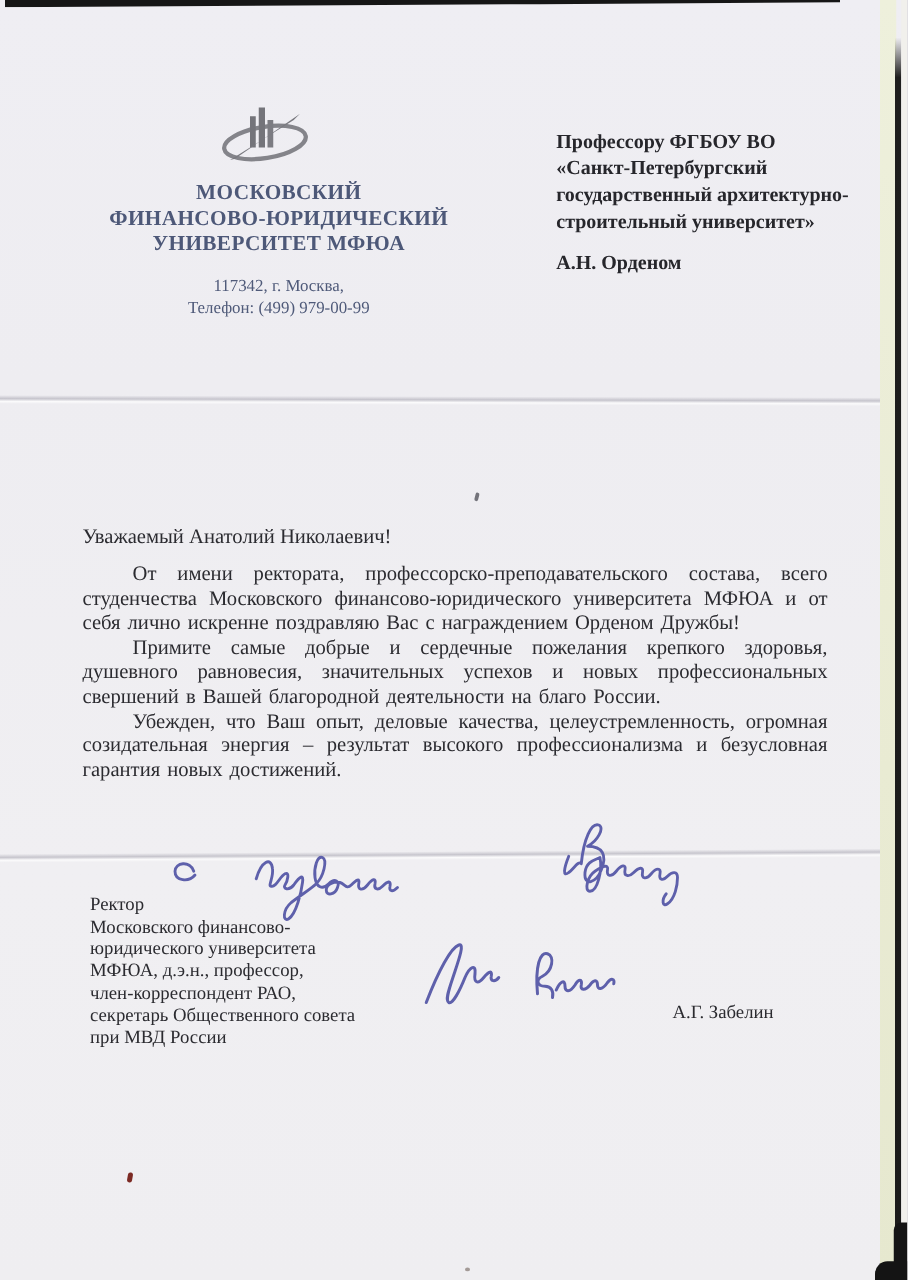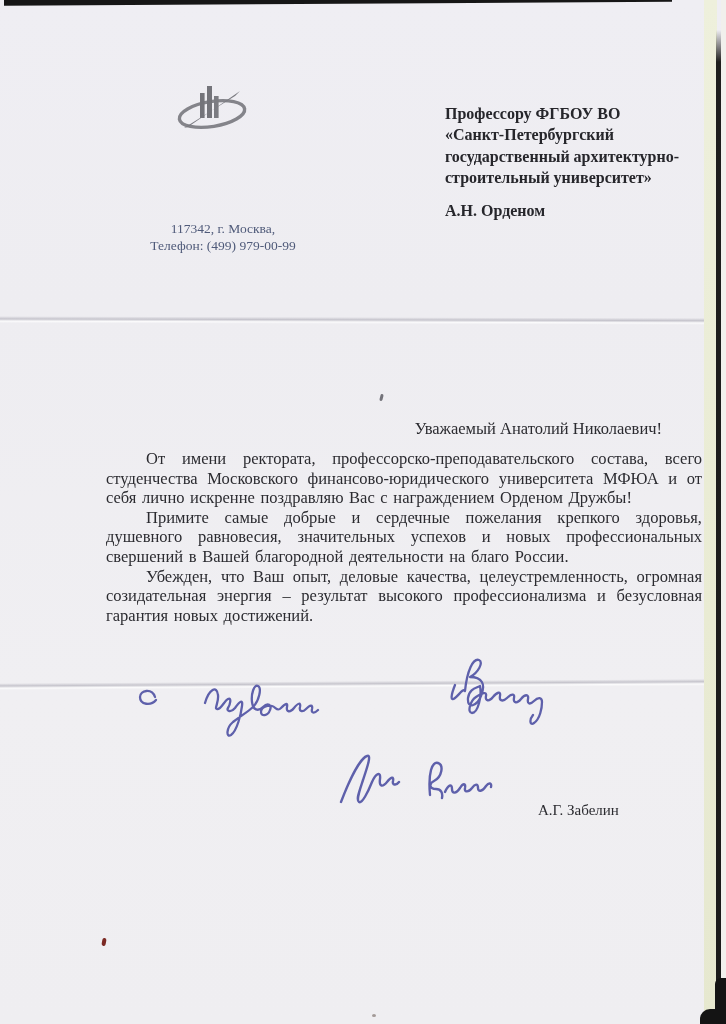--- a/index.html
+++ b/index.html
@@ -30,24 +30,24 @@
   .logo{left:169px;top:83px;width:86px;height:48px;}
   .uni-name{left:30px;top:144px;width:386px;text-align:center;
     color:#4d5878;font-weight:bold;font-size:17px;line-height:20.5px;letter-spacing:.3px;}
   .uni-addr{left:30px;top:221px;width:386px;text-align:center;
     color:#4f5a79;font-size:13.5px;line-height:16.8px;}
   
   .recipient{left:405px;top:103px;width:300px;color:#26262b;
     font-weight:bold;font-size:16px;line-height:21.4px;margin-left:40px;}
   .recipient .name{margin-top:11px;}
   
-  .salutation{left:66px;top:419px;width:596px;text-align:right;
+  .salutation{left:66px;top:419px;width:596px;text-align:left;
     color:#2b2b30;font-size:16.5px;}
   .body-text{left:66px;top:449px;width:596px;color:#2b2b30;
-    font-size:16.5px;line-height:19.6px;text-align:justify;margin-left:40px;}
+    font-size:16.5px;line-height:19.6px;text-align:justify;}
   .body-text p{margin:0;text-indent:40px;word-spacing:1.5px;}
   
   .hand{left:125px;top:645px;width:550px;height:92px;}
   .sig-block{left:72px;top:716px;width:280px;color:#2b2b30;font-size:15px;line-height:17.7px;}
   .sig-scribble{left:333px;top:740px;width:178px;height:78px;}
   .signer-name{left:538px;top:802px;color:#2b2b30;font-size:15px;}
   svg{display:block;}
 </style>
 </head>
 <body>
@@ -68,20 +68,25 @@
 
   <div class="abs logo">
     <svg viewBox="0 0 86 50" width="86" height="50">
       <ellipse cx="43" cy="31" rx="33" ry="12.5" fill="none" stroke="#84848a" stroke-width="3.4" transform="rotate(-9 43 31)"></ellipse>
       <rect x="31" y="10" width="4.6" height="25" fill="#74747a"></rect>
       <rect x="38" y="3" width="5" height="32" fill="#74747a"></rect>
       <rect x="45" y="13" width="4.6" height="22" fill="#7c7c82"></rect>
       <polygon points="15,45 66,13 71,8 19,44" fill="#7a7a80"></polygon>
     </svg>
   </div>
+  <div class="abs uni-name">
+    <div>МОСКОВСКИЙ</div>
+    <div>ФИНАНСОВО-ЮРИДИЧЕСКИЙ</div>
+    <div>УНИВЕРСИТЕТ МФЮА</div>
+  </div>
   <div class="abs uni-addr">
     <div>117342, г. Москва,</div>
     <div>Телефон: (499) 979-00-99</div>
   </div>
 
   <div class="abs recipient">
     <div>Профессору ФГБОУ ВО</div>
     <div>«Санкт-Петербургский</div>
     <div>государственный архитектурно-</div>
     <div>строительный университет»</div>
@@ -96,20 +101,29 @@
   </div>
 
   <div class="abs hand">
     <svg viewBox="0 0 550 92" width="550" height="92" fill="none" stroke="#5e60ab" stroke-width="2.3" stroke-linecap="round" stroke-linejoin="round">
       <path d="M30,52 c-3,-9 -15,-7 -15,0 c0,8 11,9 16,3"></path>
       <path d="M80,58 c4,-14 12,-18 13,-8 c1,7 -4,14 -1,14 c4,1 7,-8 11,-10 c4,-2 2,6 0,9 c-2,3 3,5 7,0 c5,-7 8,-9 7,-2 c-1,8 -5,25 -11,29 c-5,3 -5,-7 2,-13 c9,-7 16,-11 20,-15 c6,-6 9,-19 5,-21 c-4,-2 -7,8 -6,16 c1,8 6,10 11,5 c5,-5 9,-2 7,3 c-2,6 -9,7 -9,2 c0,-5 7,-7 11,-6 c4,1 5,6 9,2 c4,-4 7,-6 6,-1 c-1,5 3,6 7,1 c4,-5 7,-6 6,-1 c-1,4 2,6 6,2 c4,-4 7,-5 6,0 c-1,4 2,5 6,1"></path>
       <path d="M330,40 c-4,10 -5,17 0,13 c4,-3 8,-10 10,-7 c2,-20 8,-33 14,-31 c5,2 -1,13 -9,17 c12,0 16,7 11,19 c-4,10 -14,14 -13,2 c1,-9 8,-10 12,-12 c2,10 -2,27 -8,27 c-5,0 -2,-12 4,-16 c6,-4 11,-6 10,-1 c-1,5 3,6 7,1 c4,-5 8,-6 7,-1 c-1,5 3,6 7,2 c4,-4 8,-5 7,0 c-1,5 3,6 7,1 c4,-5 8,-5 7,0 c-1,5 2,6 6,2 c4,-4 8,-4 8,1 c0,6 -2,17 -8,21 c-4,3 -5,-3 -1,-8"></path>
     </svg>
   </div>
 
+  <div class="abs sig-block">
+    <div>Ректор</div>
+    <div>Московского финансово-</div>
+    <div>юридического университета</div>
+    <div>МФЮА, д.э.н., профессор,</div>
+    <div>член-корреспондент РАО,</div>
+    <div>секретарь Общественного совета</div>
+    <div>при МВД России</div>
+  </div>
 
   <div class="abs sig-scribble">
     <svg viewBox="0 0 178 78" width="178" height="78" fill="none" stroke="#5e60ab" stroke-width="2.4" stroke-linecap="round" stroke-linejoin="round">
       <path d="M8,62 c10,-26 20,-44 26,-46 c5,-2 0,12 -4,24 c-4,12 -7,20 -4,22 c3,2 9,-10 13,-20 c4,-9 9,-11 8,-3 c-1,7 2,9 7,3 c4,-5 7,-6 6,-1 c-1,4 3,5 6,1"></path>
       <path d="M97,55 c-2,-22 2,-34 8,-32 c6,2 4,14 -4,18 c-6,3 -4,8 2,8 c5,0 7,4 6,9"></path>
       <path d="M112,52 c3,-7 7,-9 7,-3 c0,5 4,5 8,-1 c3,-5 6,-5 5,0 c-1,4 3,5 7,0 c3,-4 6,-5 6,0 c0,4 4,4 8,-2 c3,-4 6,-3 5,1"></path>
     </svg>
   </div>
 
   <div class="abs signer-name">А.Г. Забелин</div>

